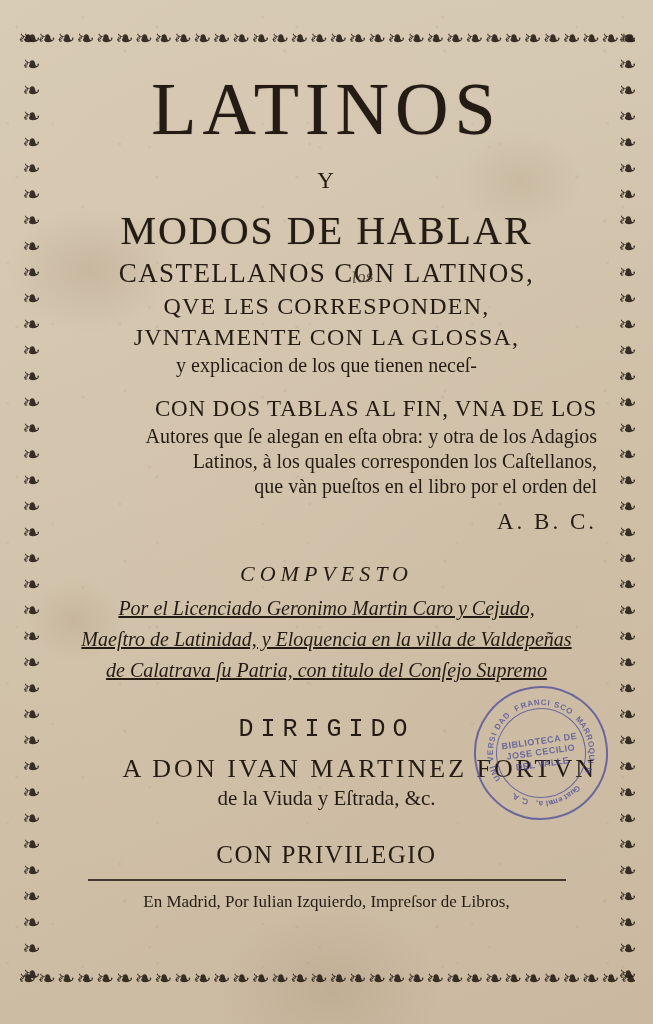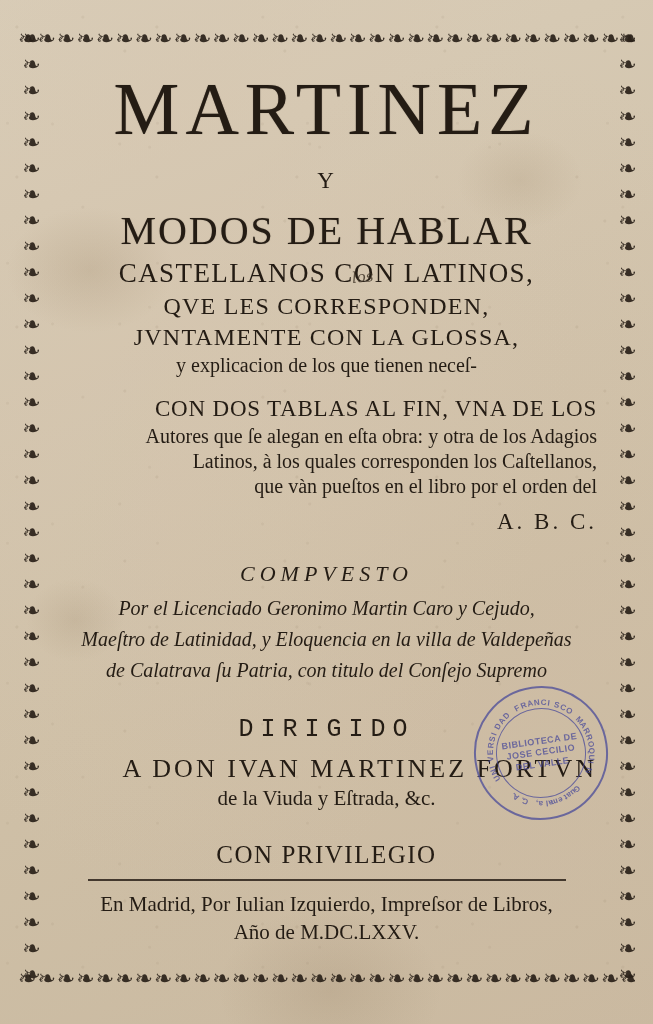--- a/index.html
+++ b/index.html
@@ -142,20 +142,21 @@
     font-style: italic;
     font-size: 22px;
     letter-spacing: 5px;
     margin: 26px 0 8px 0;
   }
   .ital {
     font-style: italic;
     font-size: 20px;
     line-height: 1.3;
     margin: 5px 0;
+    text-decoration: underline;
   }
   .dirigido {
     font-size: 25px;
     letter-spacing: 7px;
     margin: 32px 0 10px 0;
     font-family: Liberation Mono, monospace;
   }
   .dedicatee {
     font-size: 26px;
     letter-spacing: 3px;
@@ -172,21 +173,21 @@
     margin: 30px 0 10px 0;
   }
   .rule {
     width: 478px;
     height: 2px;
     background: #2a2119;
     margin: 6px auto 10px auto;
     opacity: .85;
   }
   .imprint {
-    font-size: 21px;
+    font-size: 17px;
     line-height: 1.25;
     margin: 2px 0;
     text-align: center;
   }
 
   
   .handwriting {
     position: absolute;
     left: 352px;
     top: 268px;
@@ -255,21 +256,21 @@
   <div id="grain"></div>
   <div id="stains"></div>
 
   <div class="border-strip" id="border-top">❧❧❧❧❧❧❧❧❧❧❧❧❧❧❧❧❧❧❧❧❧❧❧❧❧❧❧❧❧❧❧❧❧❧❧❧❧❧❧❧❧❧❧❧❧❧❧❧❧❧❧❧</div>
   <div class="border-strip" id="border-bottom">❧❧❧❧❧❧❧❧❧❧❧❧❧❧❧❧❧❧❧❧❧❧❧❧❧❧❧❧❧❧❧❧❧❧❧❧❧❧❧❧❧❧❧❧❧❧❧❧❧❧❧❧</div>
   <div class="border-strip" id="border-left">❧❧❧❧❧❧❧❧❧❧❧❧❧❧❧❧❧❧❧❧❧❧❧❧❧❧❧❧❧❧❧❧❧❧❧❧❧❧❧❧❧❧❧❧❧❧❧❧❧❧❧❧❧❧❧❧❧❧❧❧❧❧❧❧❧❧❧❧❧❧❧❧❧❧❧❧❧❧</div>
   <div class="border-strip" id="border-right">❧❧❧❧❧❧❧❧❧❧❧❧❧❧❧❧❧❧❧❧❧❧❧❧❧❧❧❧❧❧❧❧❧❧❧❧❧❧❧❧❧❧❧❧❧❧❧❧❧❧❧❧❧❧❧❧❧❧❧❧❧❧❧❧❧❧❧❧❧❧❧❧❧❧❧❧❧❧</div>
 
   <div id="content">
 
-    <div class="title line">MARTINEZ</div>
+    <div class="title line">LATINOS</div>
 
     <div class="y-line line">Y</div>
 
     <div class="subtitle line">MODOS DE HABLAR</div>
 
     <div class="caps-lg line">CASTELLANOS  CON  LATINOS,</div>
     <div class="caps-md line">QVE LES CORRESPONDEN,</div>
     <div class="caps-md line">JVNTAMENTE CON LA GLOSSA,</div>
 
     <div class="roman-sm line">y explicacion de los que tienen neceſ-</div>
@@ -292,21 +293,20 @@
 
     <div class="dirigido line">DIRIGIDO</div>
     <div class="dedicatee line">A DON IVAN MARTINEZ FORTVN</div>
     <div class="dedicatee2 line">de la Viuda y Eſtrada, &amp;c.</div>
 
     <div class="privilege line">CON PRIVILEGIO</div>
 
     <div class="rule"></div>
 
     <div class="imprint line">En Madrid, Por Iulian Izquierdo, Impreſsor de Libros,</div>
-    <div class="imprint line">Año de M.DC.LXXV.</div>
   </div>
 
   <div class="handwriting">los</div>
 
   <div id="stamp">
     <div class="ring outer"></div>
     <div class="ring inner"></div>
     <div class="arc-text">
       <span id="arc-top-holder">
           <span style="position: absolute; left: 50%; top: 50%; transform: rotate(-115deg) translate(0px, -55px) rotate(0deg); transform-origin: 0px 0px;">U</span>

